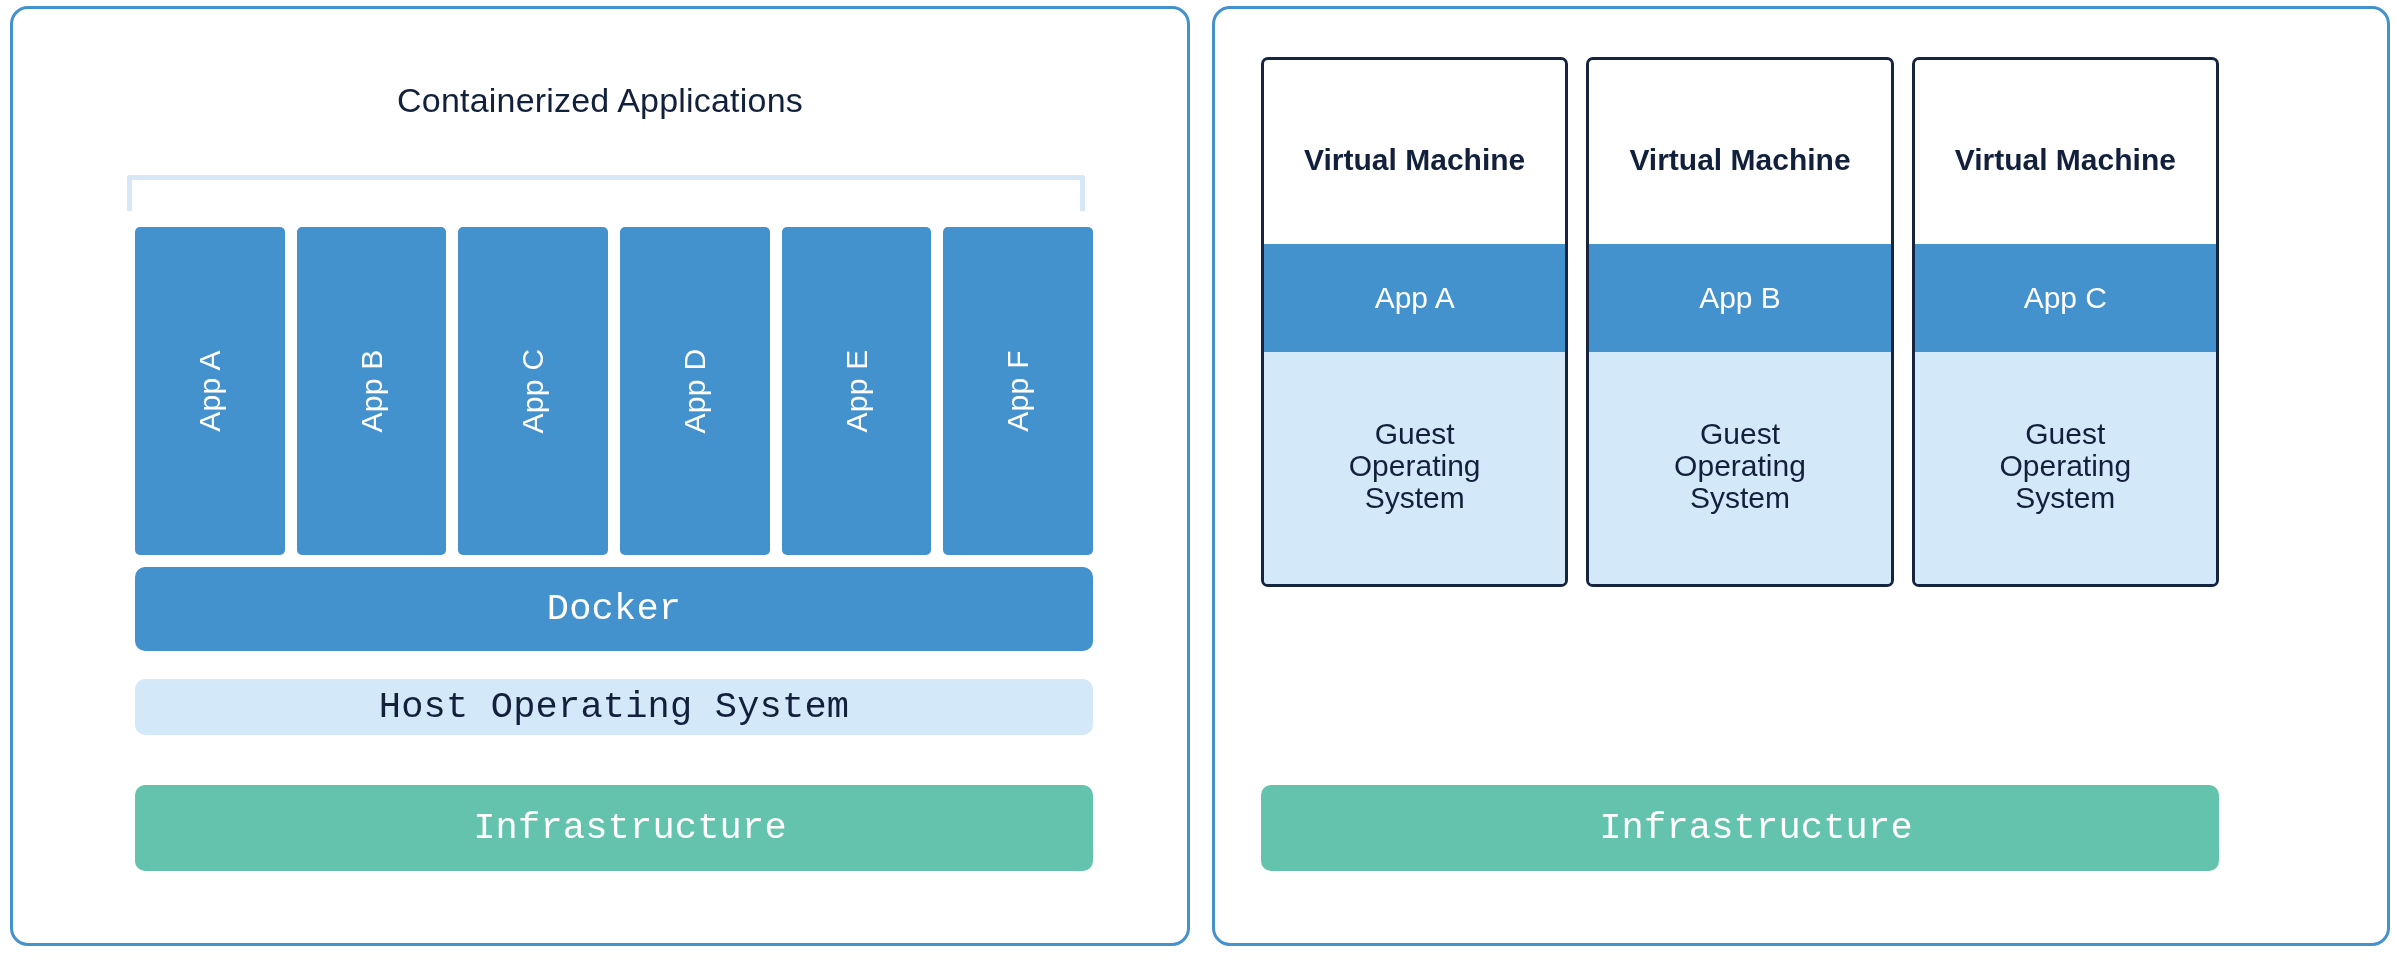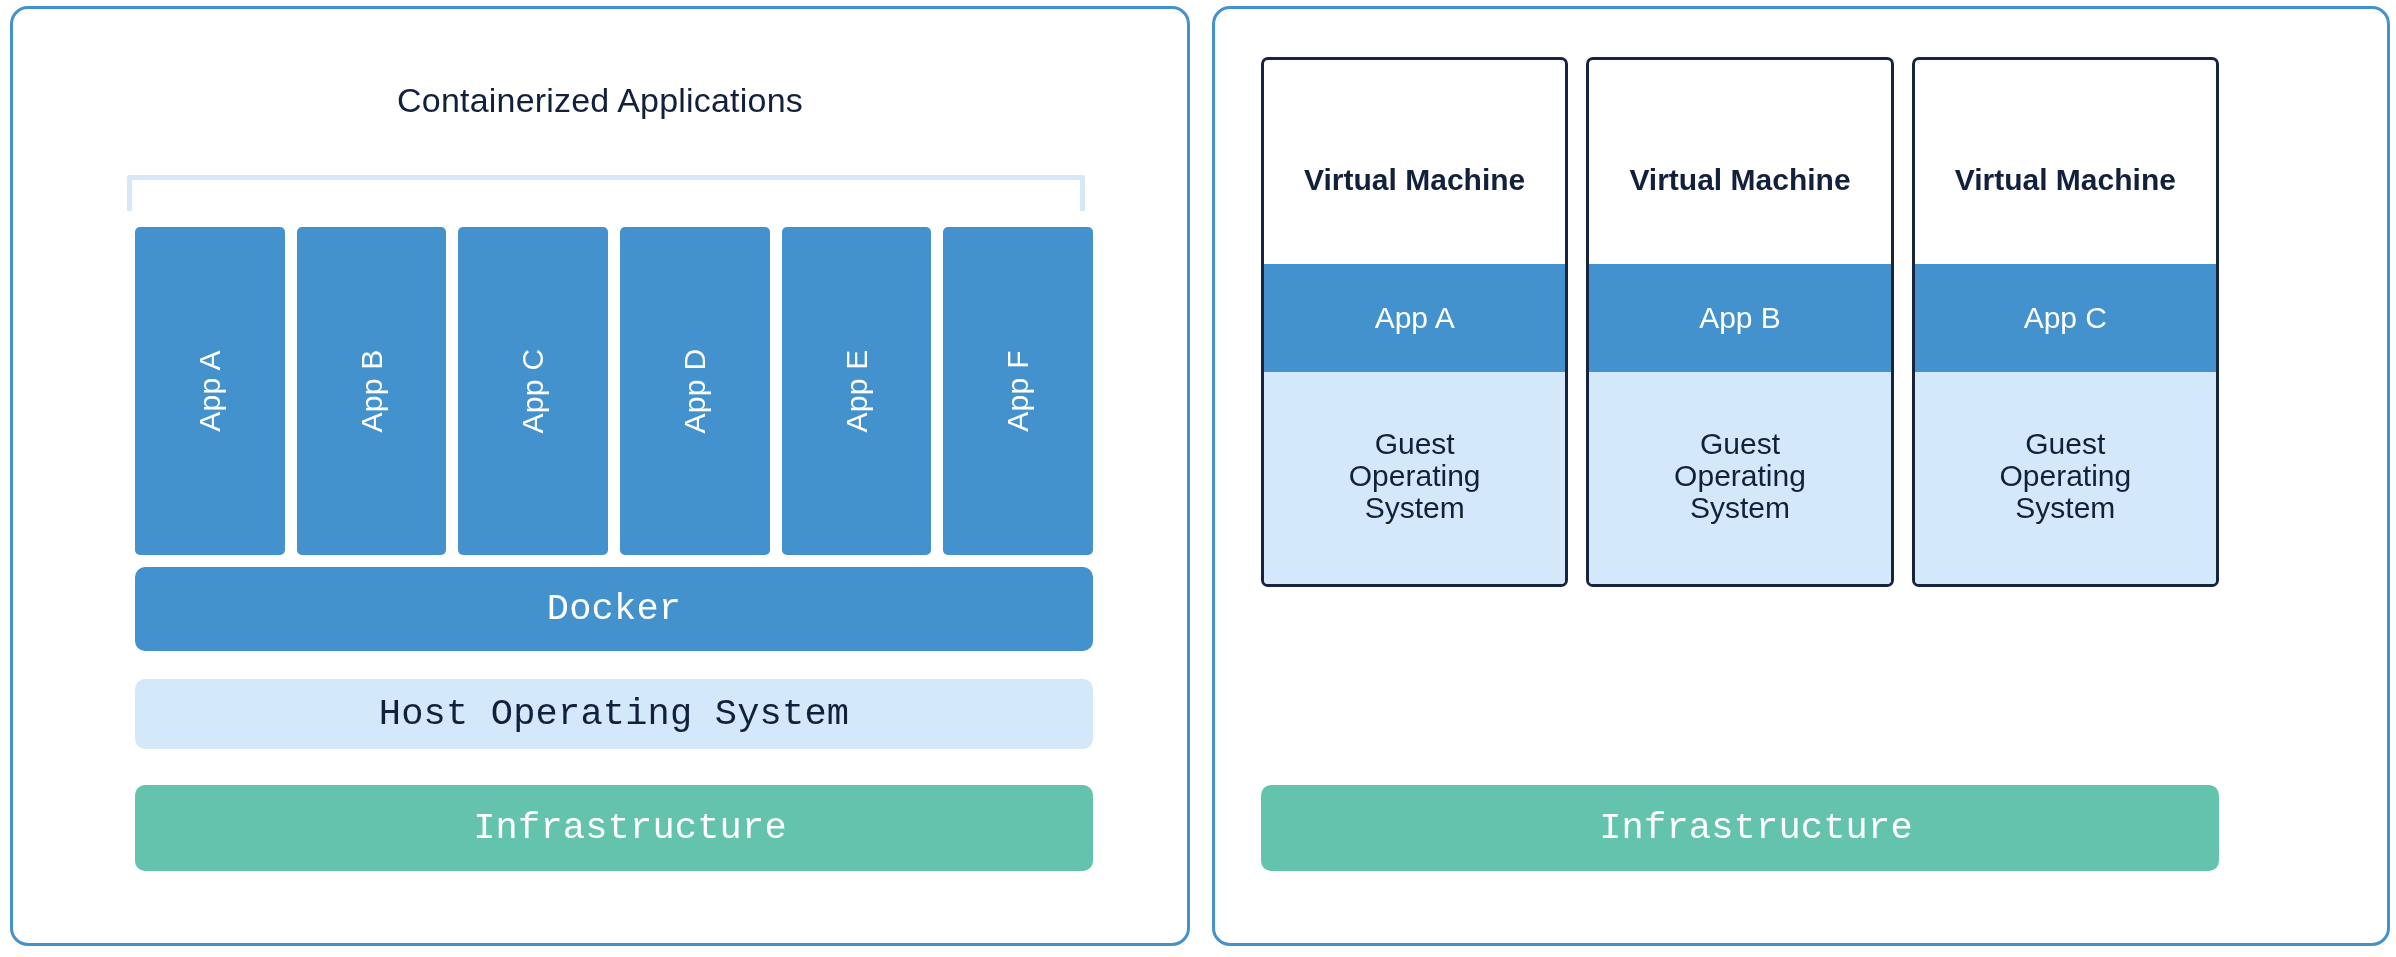--- a/index.html
+++ b/index.html
@@ -90,21 +90,21 @@
     font-weight: 400;
     letter-spacing: 0.2px;
     white-space: nowrap;
     font-family: Liberation Mono, monospace;
   }
   .bar-blue  { background: #4391cd; color: #ffffff; }
   .bar-light { background: #d3e8f8; color: #12203c; }
   .bar-green { background: #63c3ac; color: #ffffff; padding-left: 32px; }
 
   #docker-bar  { left: 122px;  top: 558px; width: 958px; height: 84px; }
-  #hostos-bar  { left: 122px;  top: 670px; width: 958px; height: 70px; }
+  #hostos-bar  { left: 122px;  top: 670px; width: 958px; height: 56px; }
   #infra-bar-l { left: 122px;  top: 776px; width: 958px; height: 86px; }
 
   #hypervisor-bar { left: 46px; top: 592px; width: 958px; height: 92px; }
   #infra-bar-r    { left: 46px; top: 776px; width: 958px; height: 86px; }
 
   
   #vm-row {
     position: absolute;
     left: 46px; top: 48px;
     width: 958px; height: 530px;
@@ -124,21 +124,20 @@
     height: 184px;
     flex: 0 0 184px;
     display: flex;
     align-items: center;
     justify-content: center;
     padding-top: 16px;
     font-size: 30px;
     font-weight: 700;
     color: #12203c;
     white-space: nowrap;
-    margin-top: 20px;
   }
   .vm-app {
     flex: 0 0 108px;
     background: #4391cd;
     color: #ffffff;
     display: flex;
     align-items: center;
     justify-content: center;
     font-size: 30px;
     font-weight: 400;

